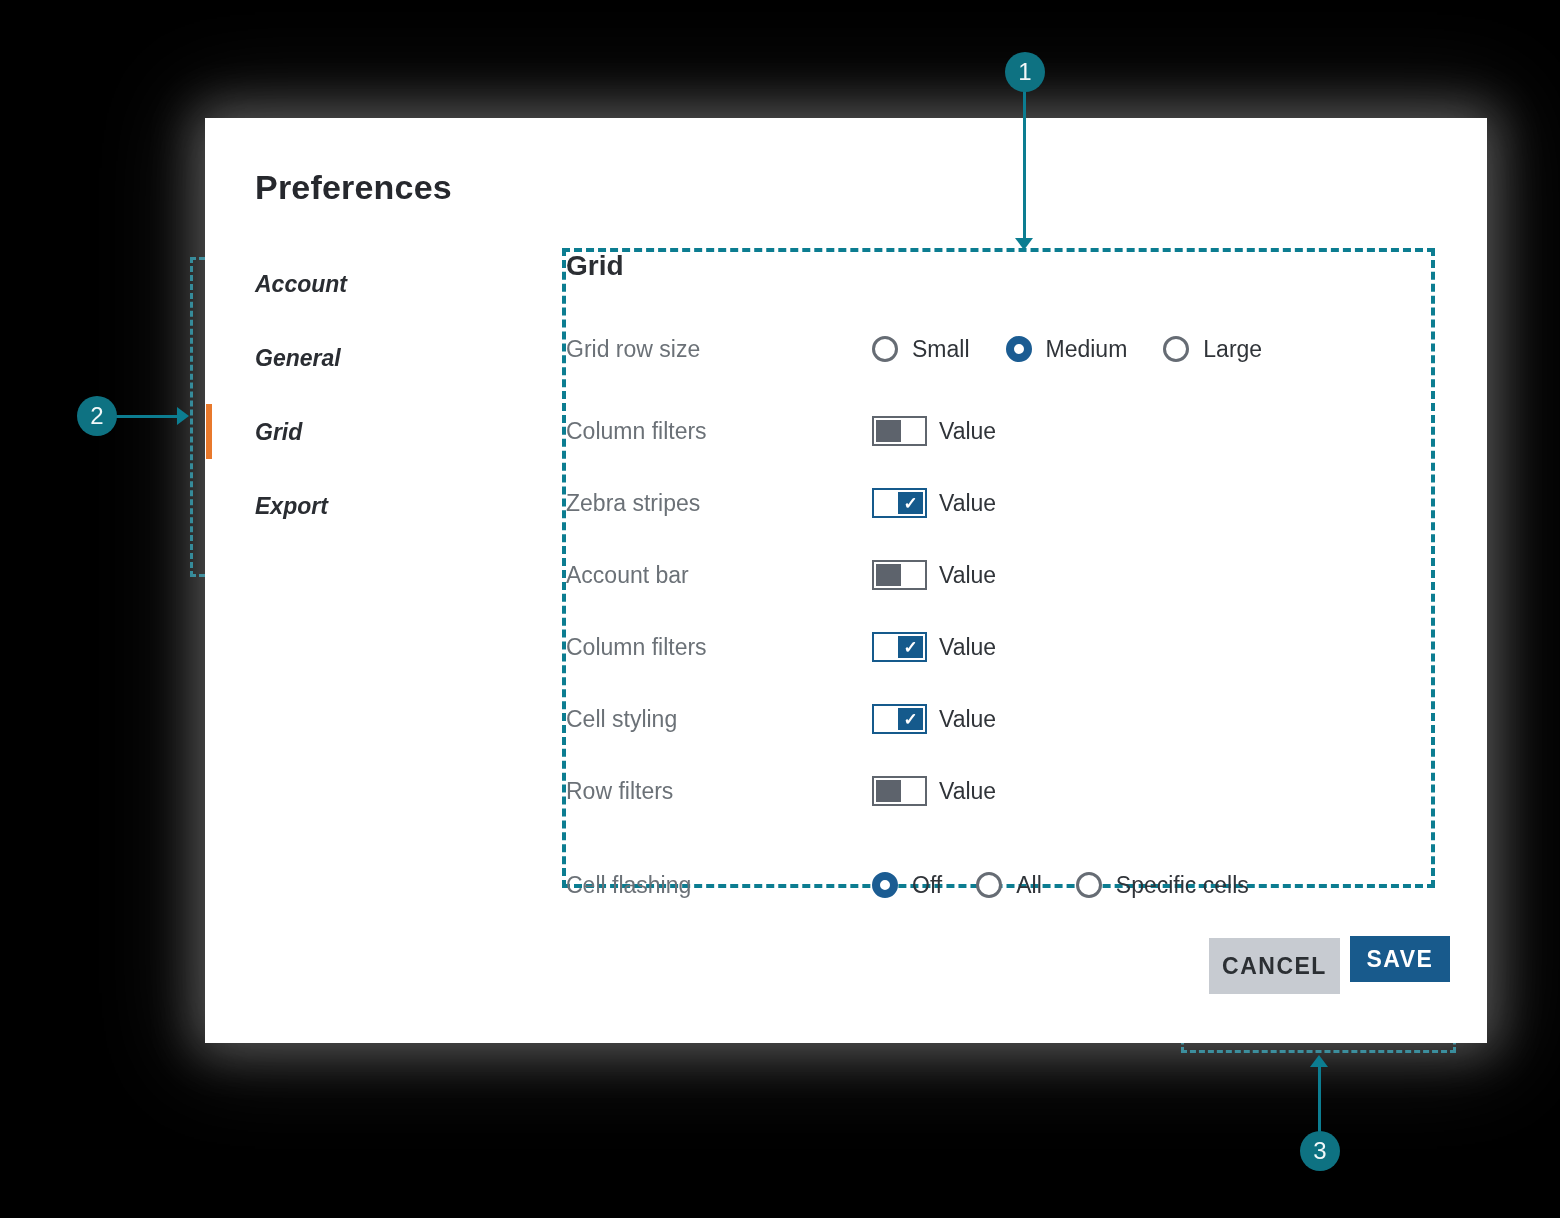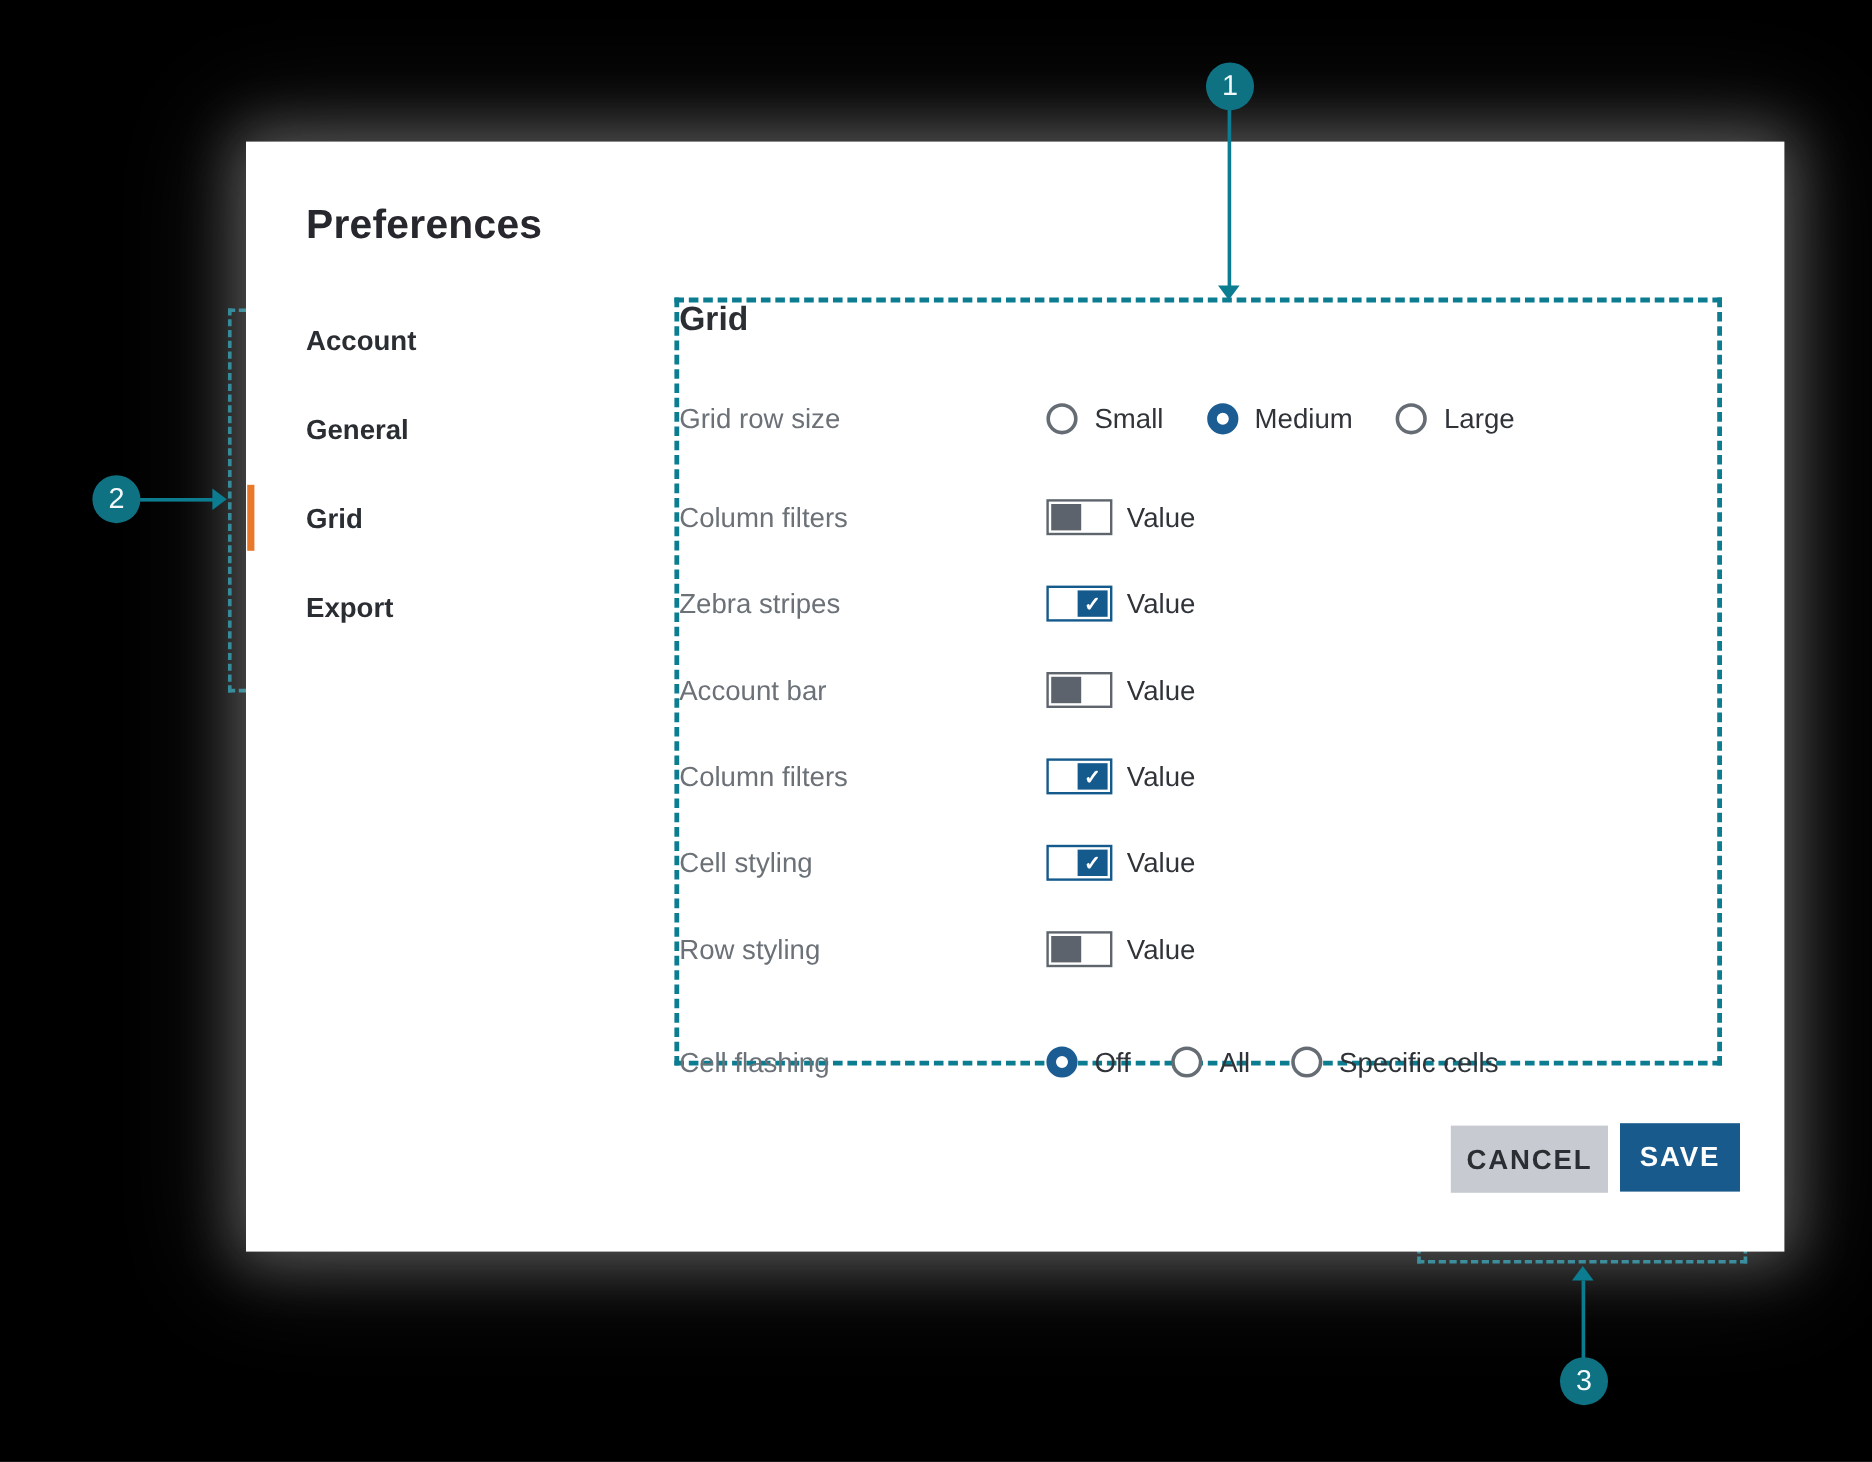--- a/index.html
+++ b/index.html
@@ -10,21 +10,21 @@
   
   .card { position:absolute; left:205px; top:118px; width:1282px; height:925px;
           background:#ffffff; z-index:2;
           box-shadow:0 0 46px 10px rgba(255,255,255,0.28), 0 0 90px 20px rgba(120,120,120,0.25); }
 
   .title { position:absolute; left:255px; top:168px; z-index:3;
            font-size:34px; font-weight:700; color:#26282d; letter-spacing:0.2px; }
 
   
   .nav-item { position:absolute; left:255px; height:40px; display:flex; align-items:center;
-              z-index:3; font-size:23px; font-weight:600; color:#2a2d32; cursor:default; }
+              z-index:3; font-size:23px; font-weight:600; color:#2a2d32; cursor:default;font-style:italic; }
   .active-bar { position:absolute; left:206px; top:404px; width:6px; height:55px;
                 background:#e8792c; z-index:3; }
 
   
   .annot-box { position:absolute; border:3px dashed #0c7d91; background:transparent; }
   .box2 { left:190px; top:257px; width:240px; height:320px; z-index:1; }
   .box1 { left:562px; top:248px; width:873px; height:640px; border-width:4px; z-index:3; }
   .box3 { left:1181px; top:1005px; width:275px; height:48px; z-index:1; }
 
   
@@ -51,21 +51,21 @@
   .toggle.on .knob { left:auto; right:2px; background:#155a8c; color:#fff;
                      display:flex; align-items:center; justify-content:center;
                      font-size:17px; font-weight:700; }
   .val-label { font-size:23px; color:#303439; }
 
   
   .btn { position:absolute; display:flex; align-items:center; justify-content:center;
          z-index:3; font-size:23px; font-weight:600; letter-spacing:1.5px; cursor:pointer;margin-left:12px; }
   .btn-cancel { left:1197px; top:938px; width:131px; height:56px;
                 background:#c7cbd1; color:#2b2f33; }
-  .btn-save { left:1338px; top:936px; width:100px; height:57px;
+  .btn-save { left:1338px; top:936px; width:100px; height:46px;
               background:#185a8c; color:#ffffff; }
 
   
   .acircle { position:absolute; width:40px; height:40px; border-radius:50%;
              background:#0e7282; color:#f2f8f9; display:flex; align-items:center;
              justify-content:center; font-size:24px; z-index:6; }
   .c1 { left:1005px; top:52px; }
   .c2 { left:77px; top:396px; }
   .c3 { left:1300px; top:1131px; }
   .aline { position:absolute; background:#0c7d91; z-index:5; }
@@ -163,21 +163,21 @@
     <div class="plabel">Cell styling</div>
     <div class="pcontrol">
       <span class="toggle on">
         <span class="knob">✓</span>
       </span>
       <span class="val-label">Value</span>
     </div>
   </div>
 
   <div class="prow" style="top:771px">
-    <div class="plabel">Row styling</div>
+    <div class="plabel">Row filters</div>
     <div class="pcontrol">
       <span class="toggle">
         <span class="knob"></span>
       </span>
       <span class="val-label">Value</span>
     </div>
   </div>
 
   <div class="prow" style="top:865px">
     <div class="plabel">Cell flashing</div>

